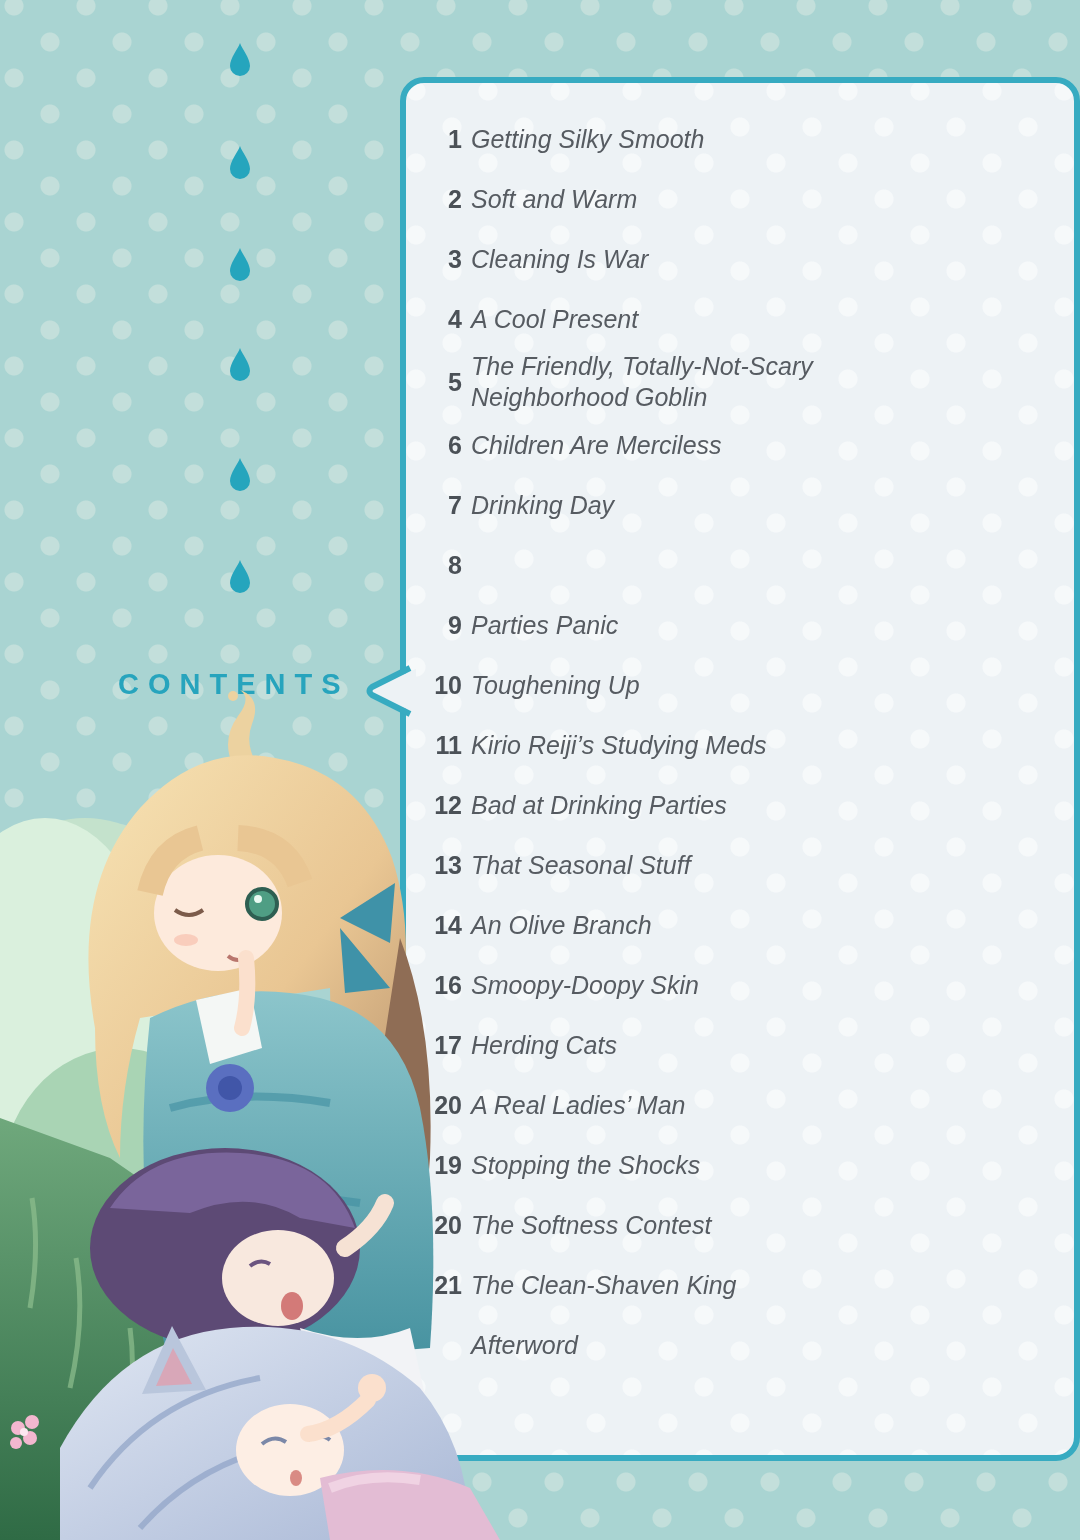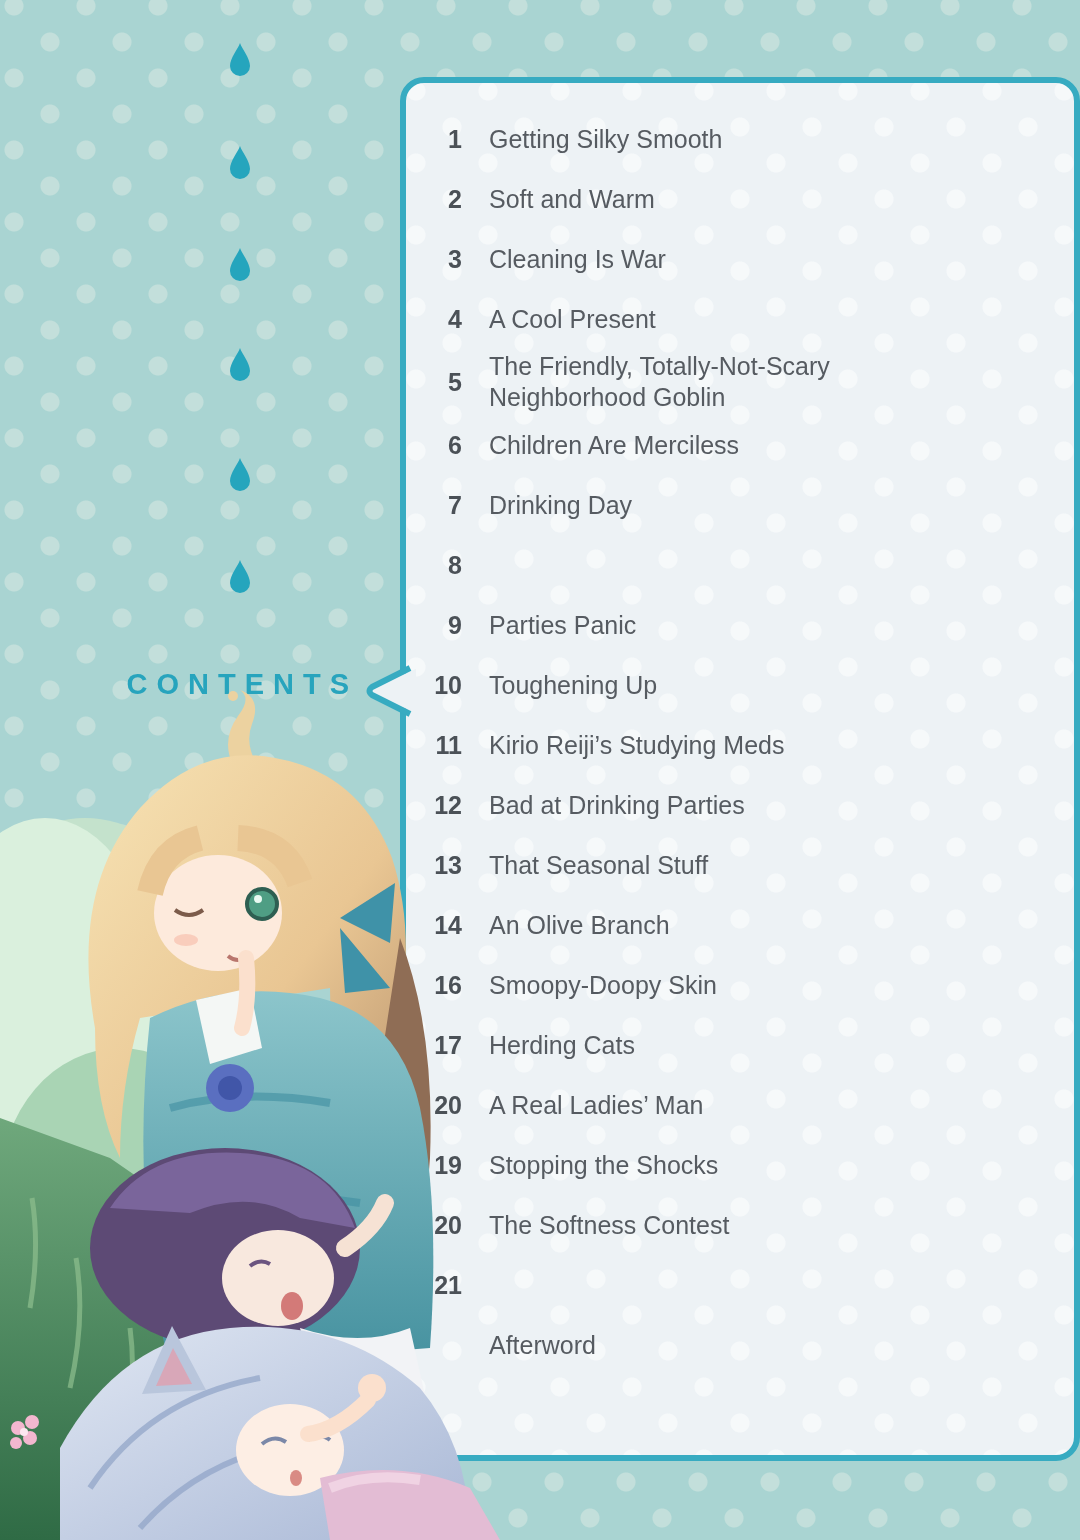--- a/index.html
+++ b/index.html
@@ -17,21 +17,21 @@
   }
 
   
   .drop{ position:absolute; width:26px; height:36px; }
   .drop svg{ width:100%; height:100%; display:block; }
 
   
   .contents-label{
     position:absolute; left:118px; top:664px; width:240px;
     font-size:29px; font-weight:800; letter-spacing:9px;
-    color:var(--accent,#27a4bd); text-align:right; line-height:40px;
+    color:var(--accent,#27a4bd); text-align:left; line-height:40px;
   }
 
   
   .panel{
     position:absolute; left:400px; top:77px; width:680px; height:1384px;
     background-color:var(--panel,#edf2f5);
     background-image:
       radial-gradient(circle, var(--panel-dot,#f6f9fa) 9px, rgba(0,0,0,0) 10px),
       radial-gradient(circle, var(--panel-dot,#f6f9fa) 9px, rgba(0,0,0,0) 10px);
     background-size:72px 72px, 72px 72px;
@@ -46,22 +46,22 @@
   .notch svg{ display:block; width:100%; height:100%; }
 
   .toc{ padding:26px 24px 0 0; list-style:none; }
   .toc-row{ display:flex; align-items:center; min-height:60px; }
   .toc-row.two-line{ min-height:66px; }
   .num{
     flex:0 0 56px; text-align:right; font-weight:700;
     font-size:25px; color:var(--num-color,#4b5157);
   }
   .title{
-    margin-left:27px; font-size:25px; line-height:31px;
-    color:var(--text-color,#565b61); white-space:pre-line;
+    margin-left:9px; font-size:25px; line-height:31px;
+    color:var(--text-color,#565b61); white-space:pre-line;font-style:italic;
   }
 
   
   .illustration{ position:absolute; left:0; top:688px; width:500px; height:852px; z-index:3; pointer-events:none; }
   .illustration svg{ display:block; width:100%; height:100%; }
 </style>
 </head>
 <body>
 
 <div class="page">
@@ -199,20 +199,21 @@
     <span class="title">Stopping the Shocks</span>
   </li>
 
   <li class="toc-row">
     <span class="num">20</span>
     <span class="title">The Softness Contest</span>
   </li>
 
   <li class="toc-row">
     <span class="num">21</span>
+    <span class="title">The Clean-Shaven King</span>
   </li>
 
   <li class="toc-row">
     <span class="num"></span>
     <span class="title">Afterword</span>
   </li>
 </ul>
   </div>
 
   <div class="illustration">

